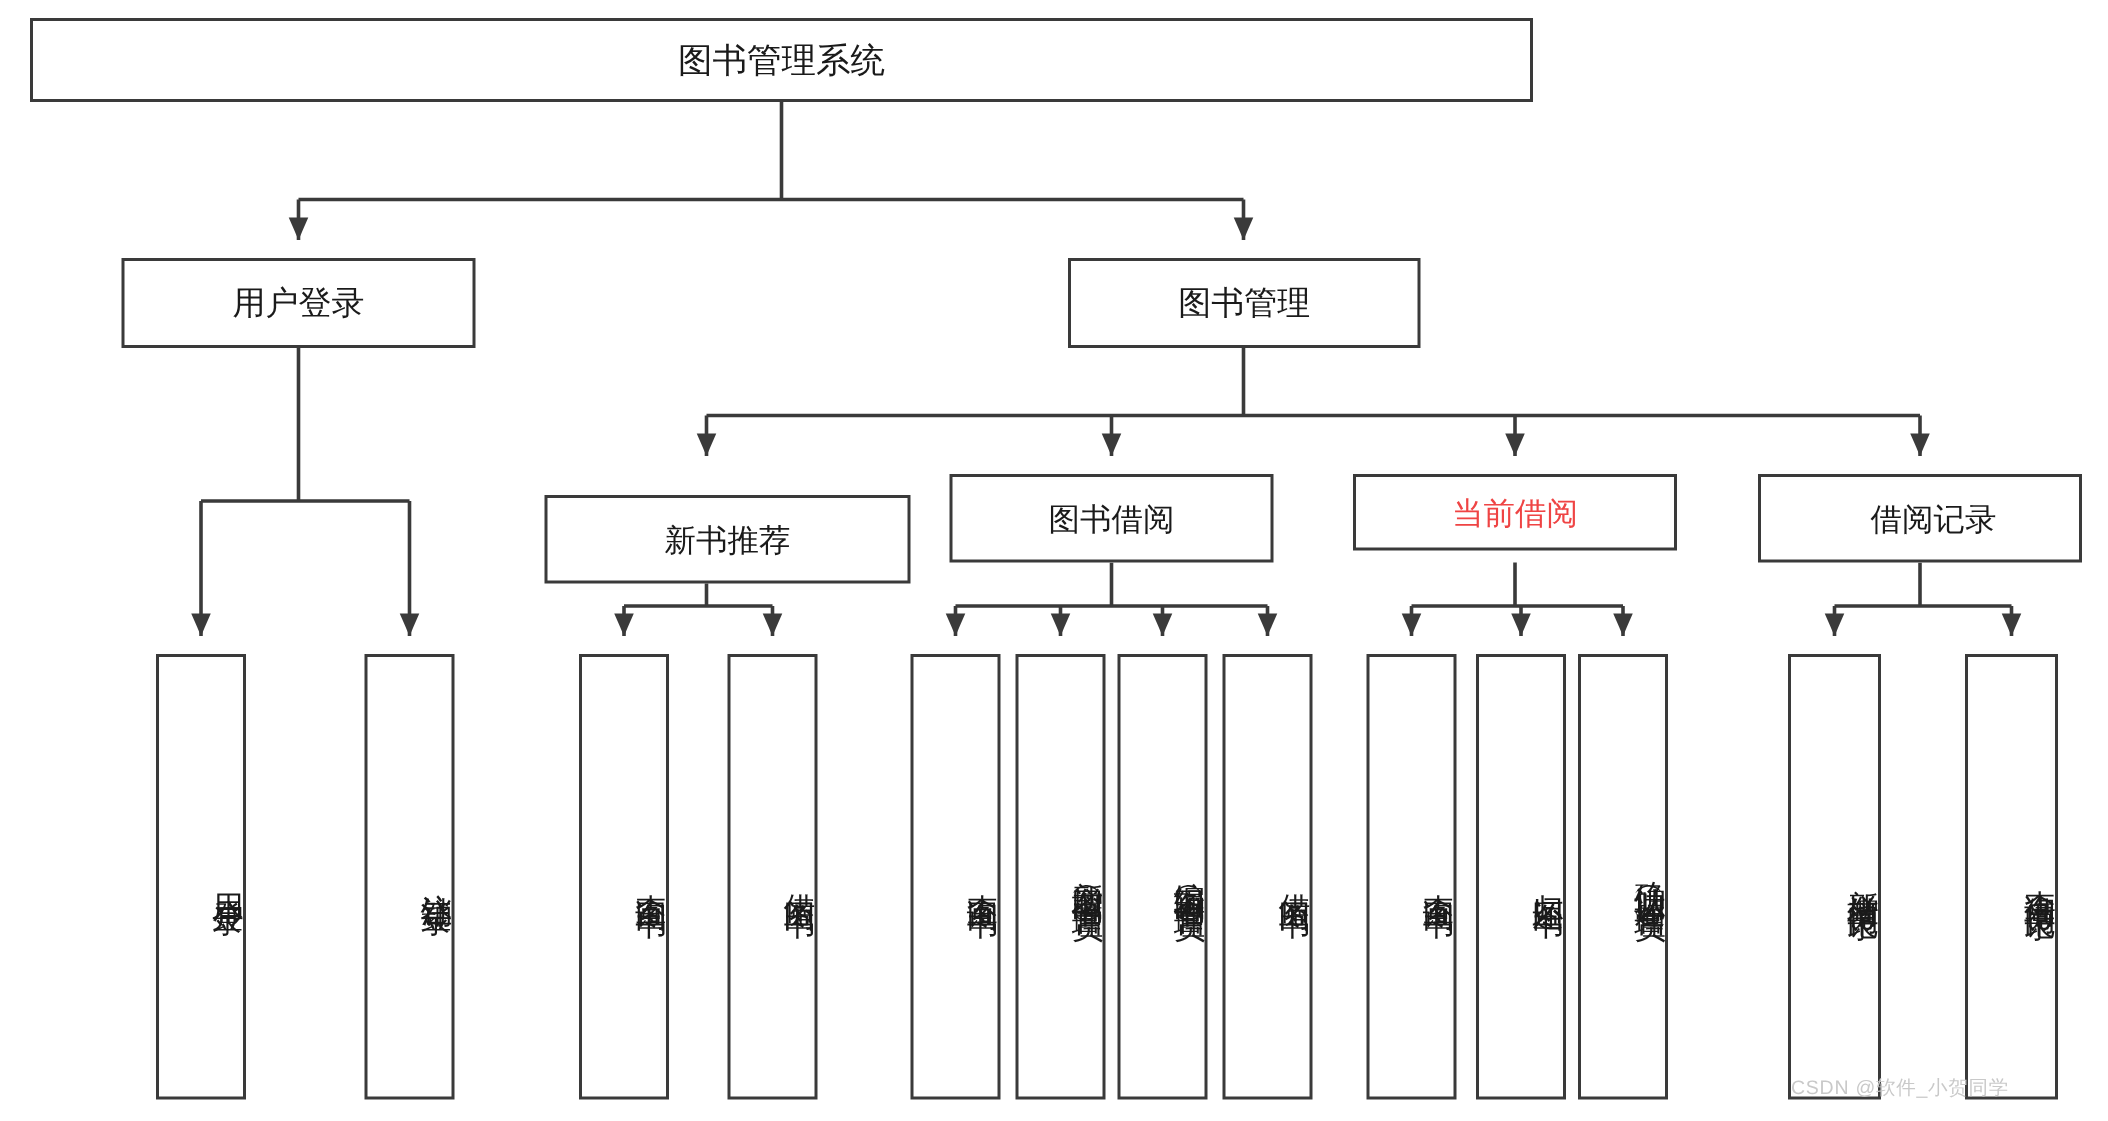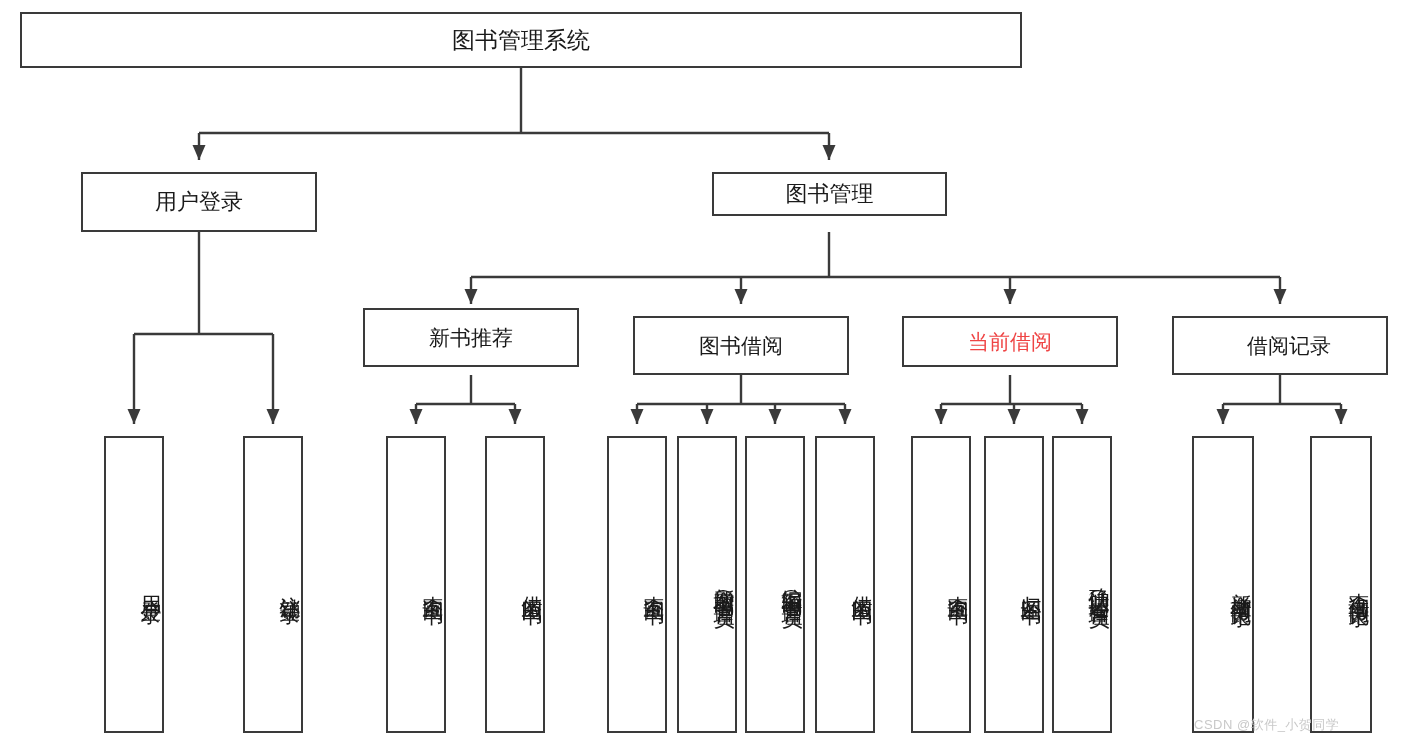--- a/index.html
+++ b/index.html
@@ -132,24 +132,24 @@
       <polygon points="1341,424 1334.5,409 1347.5,409" fill="#3a3a3a"></polygon>
     </svg>
 
   <div id="node-layer">
       <div class="node root" style="left: 20px; top: 12px; width: 1002px; height: 56px; border-color: rgb(58, 58, 58); background: rgb(255, 255, 255); color: rgb(26, 26, 26);">
         <span class="label">图书管理系统</span>
       </div>
       <div class="node lvl2" style="left: 81px; top: 172px; width: 236px; height: 60px; border-color: rgb(58, 58, 58); background: rgb(255, 255, 255); color: rgb(26, 26, 26);">
         <span class="label">用户登录</span>
       </div>
-      <div class="node lvl2" style="left: 712px; top: 172px; width: 235px; height: 44px; border-color: rgb(58, 58, 58); background: rgb(255, 255, 255); color: rgb(26, 26, 26);">
+      <div class="node lvl2" style="left: 712px; top: 172px; width: 235px; height: 60px; border-color: rgb(58, 58, 58); background: rgb(255, 255, 255); color: rgb(26, 26, 26);">
         <span class="label">图书管理</span>
       </div>
-      <div class="node lvl3" style="left: 363px; top: 308px; width: 216px; height: 59px; border-color: rgb(58, 58, 58); background: rgb(255, 255, 255); color: rgb(26, 26, 26);">
+      <div class="node lvl3" style="left: 363px; top: 330px; width: 244px; height: 59px; border-color: rgb(58, 58, 58); background: rgb(255, 255, 255); color: rgb(26, 26, 26);">
         <span class="label">新书推荐</span>
       </div>
       <div class="node lvl3" style="left: 633px; top: 316px; width: 216px; height: 59px; border-color: rgb(58, 58, 58); background: rgb(255, 255, 255); color: rgb(26, 26, 26);">
         <span class="label">图书借阅</span>
       </div>
       <div class="node lvl3" style="left: 902px; top: 316px; width: 216px; height: 51px; border-color: rgb(58, 58, 58); background: rgb(255, 255, 255); color: #ef4444;">
         <span class="label">当前借阅</span>
       </div>
       <div class="node lvl3" style="left: 1172px; top: 316px; width: 216px; height: 59px; border-color: rgb(58, 58, 58); background: rgb(255, 255, 255); color: rgb(26, 26, 26); padding-left: 18px;">
         <span class="label">借阅记录</span>

